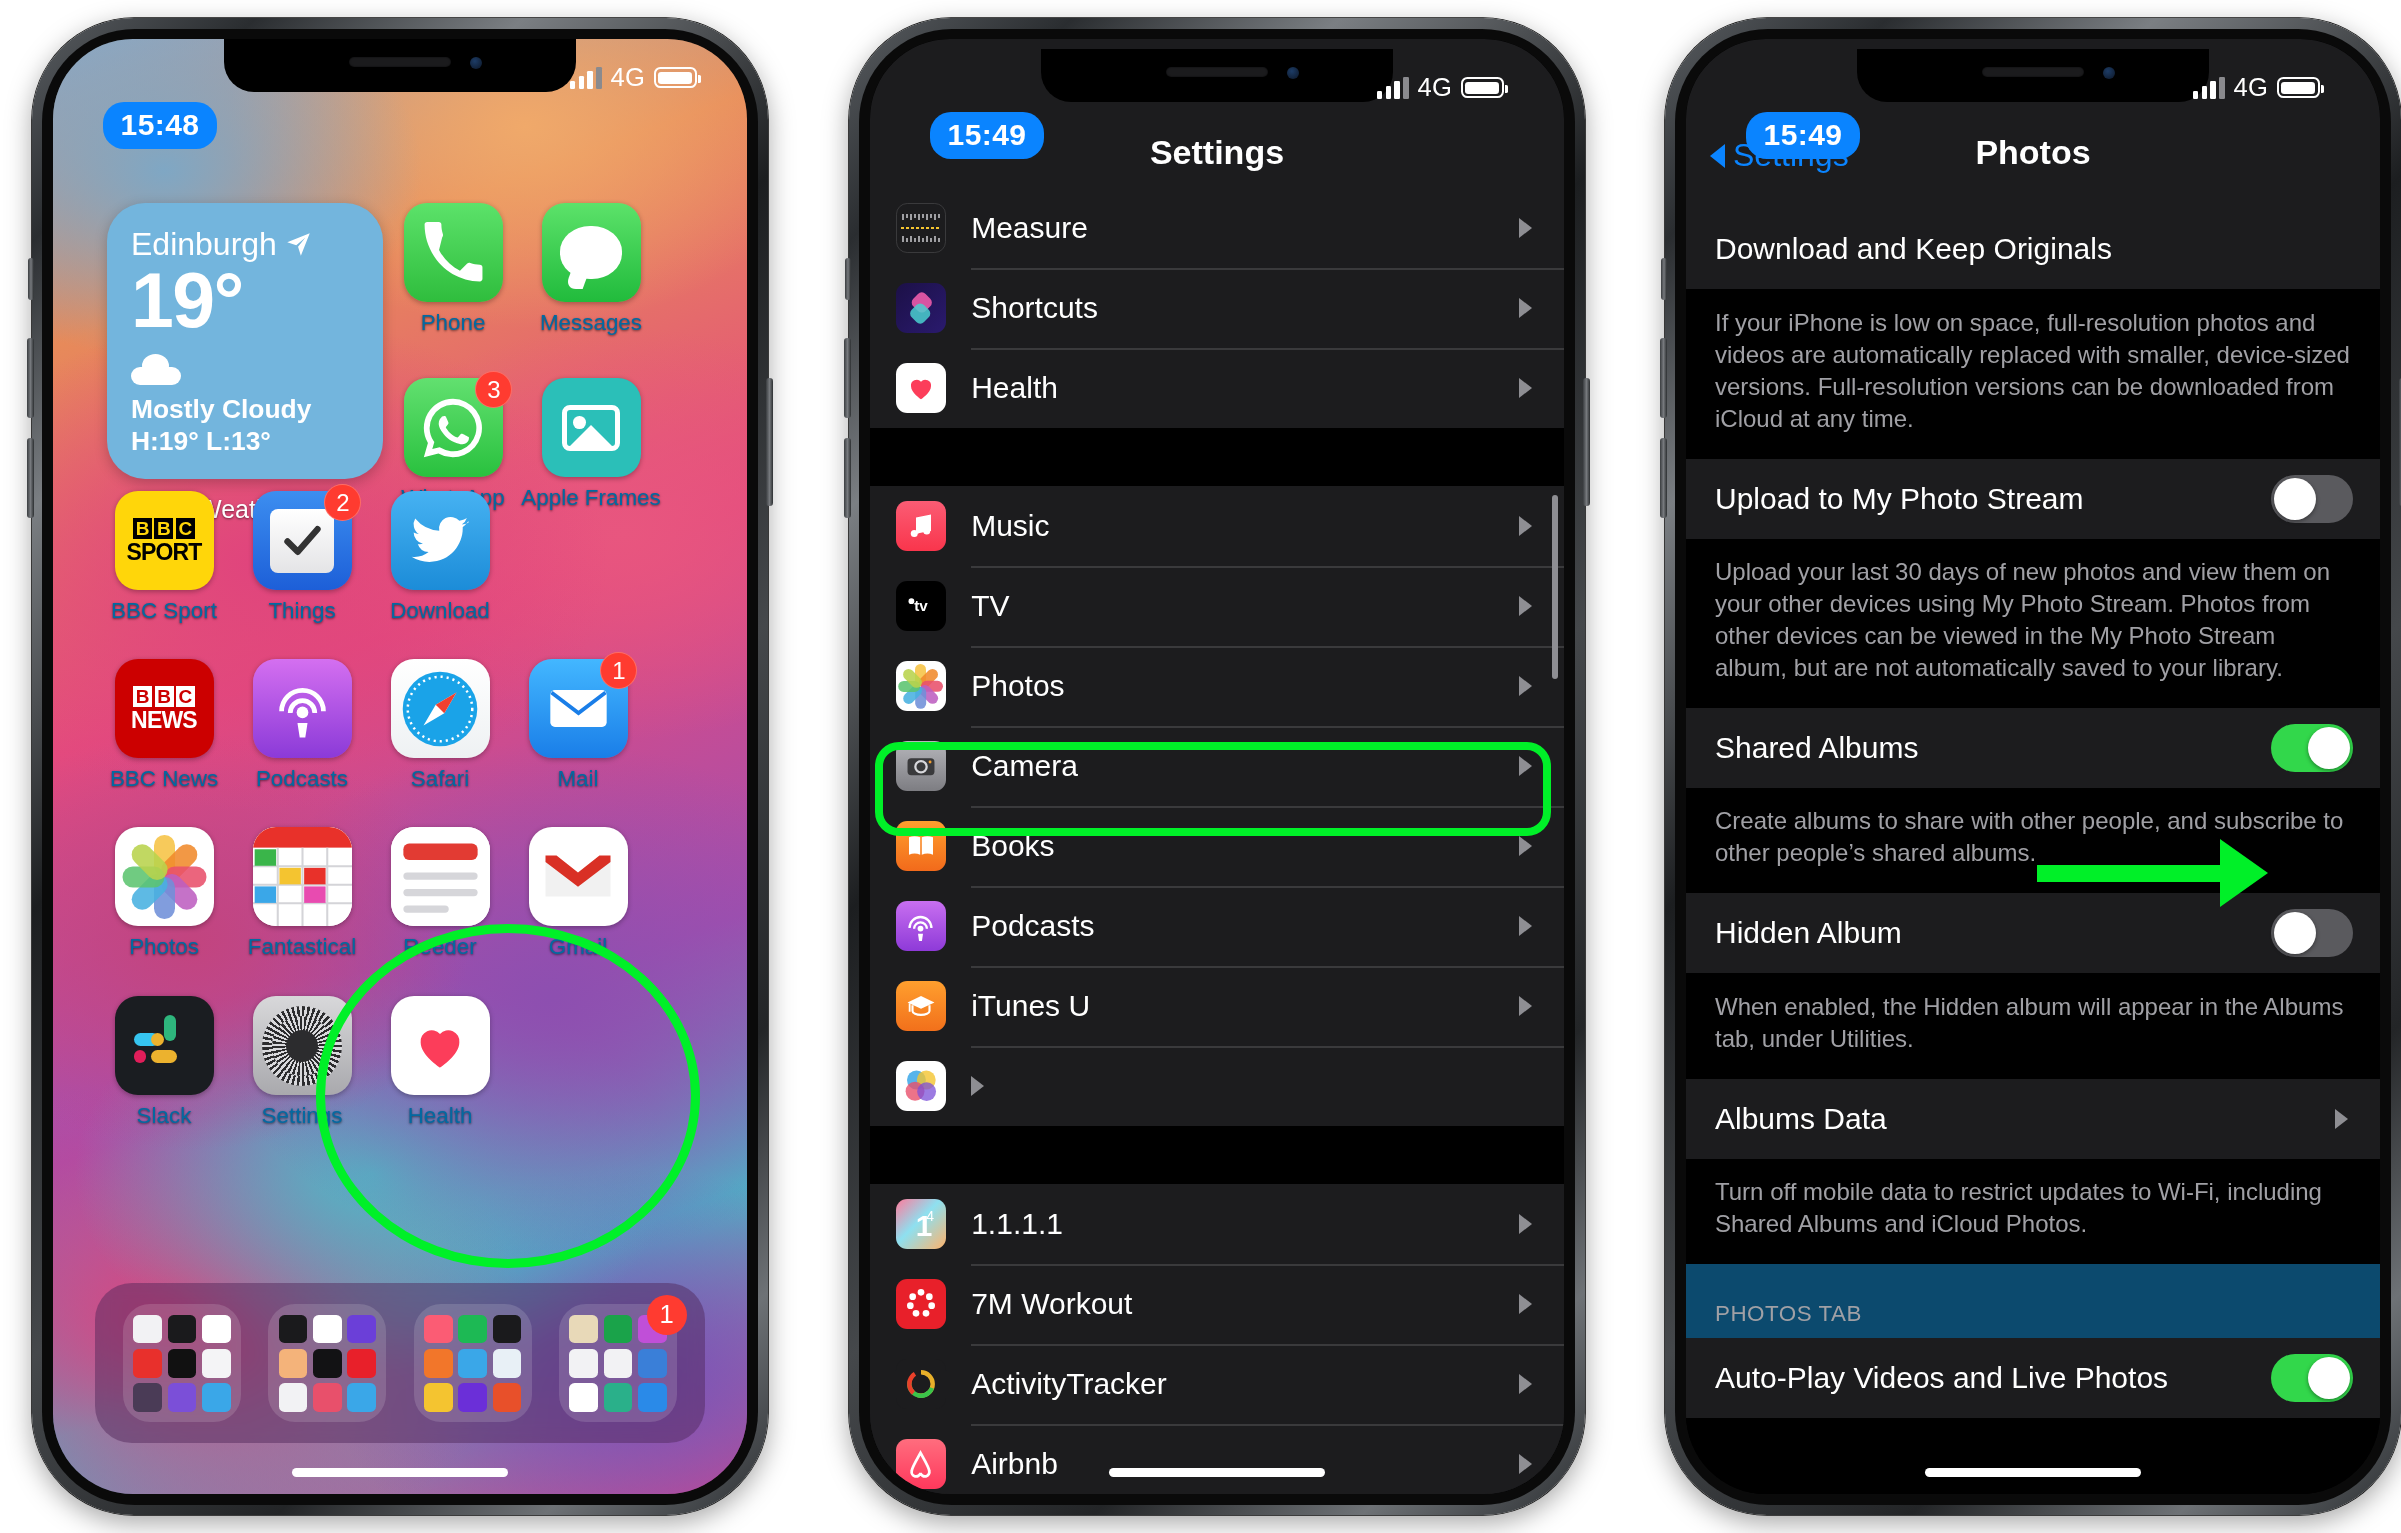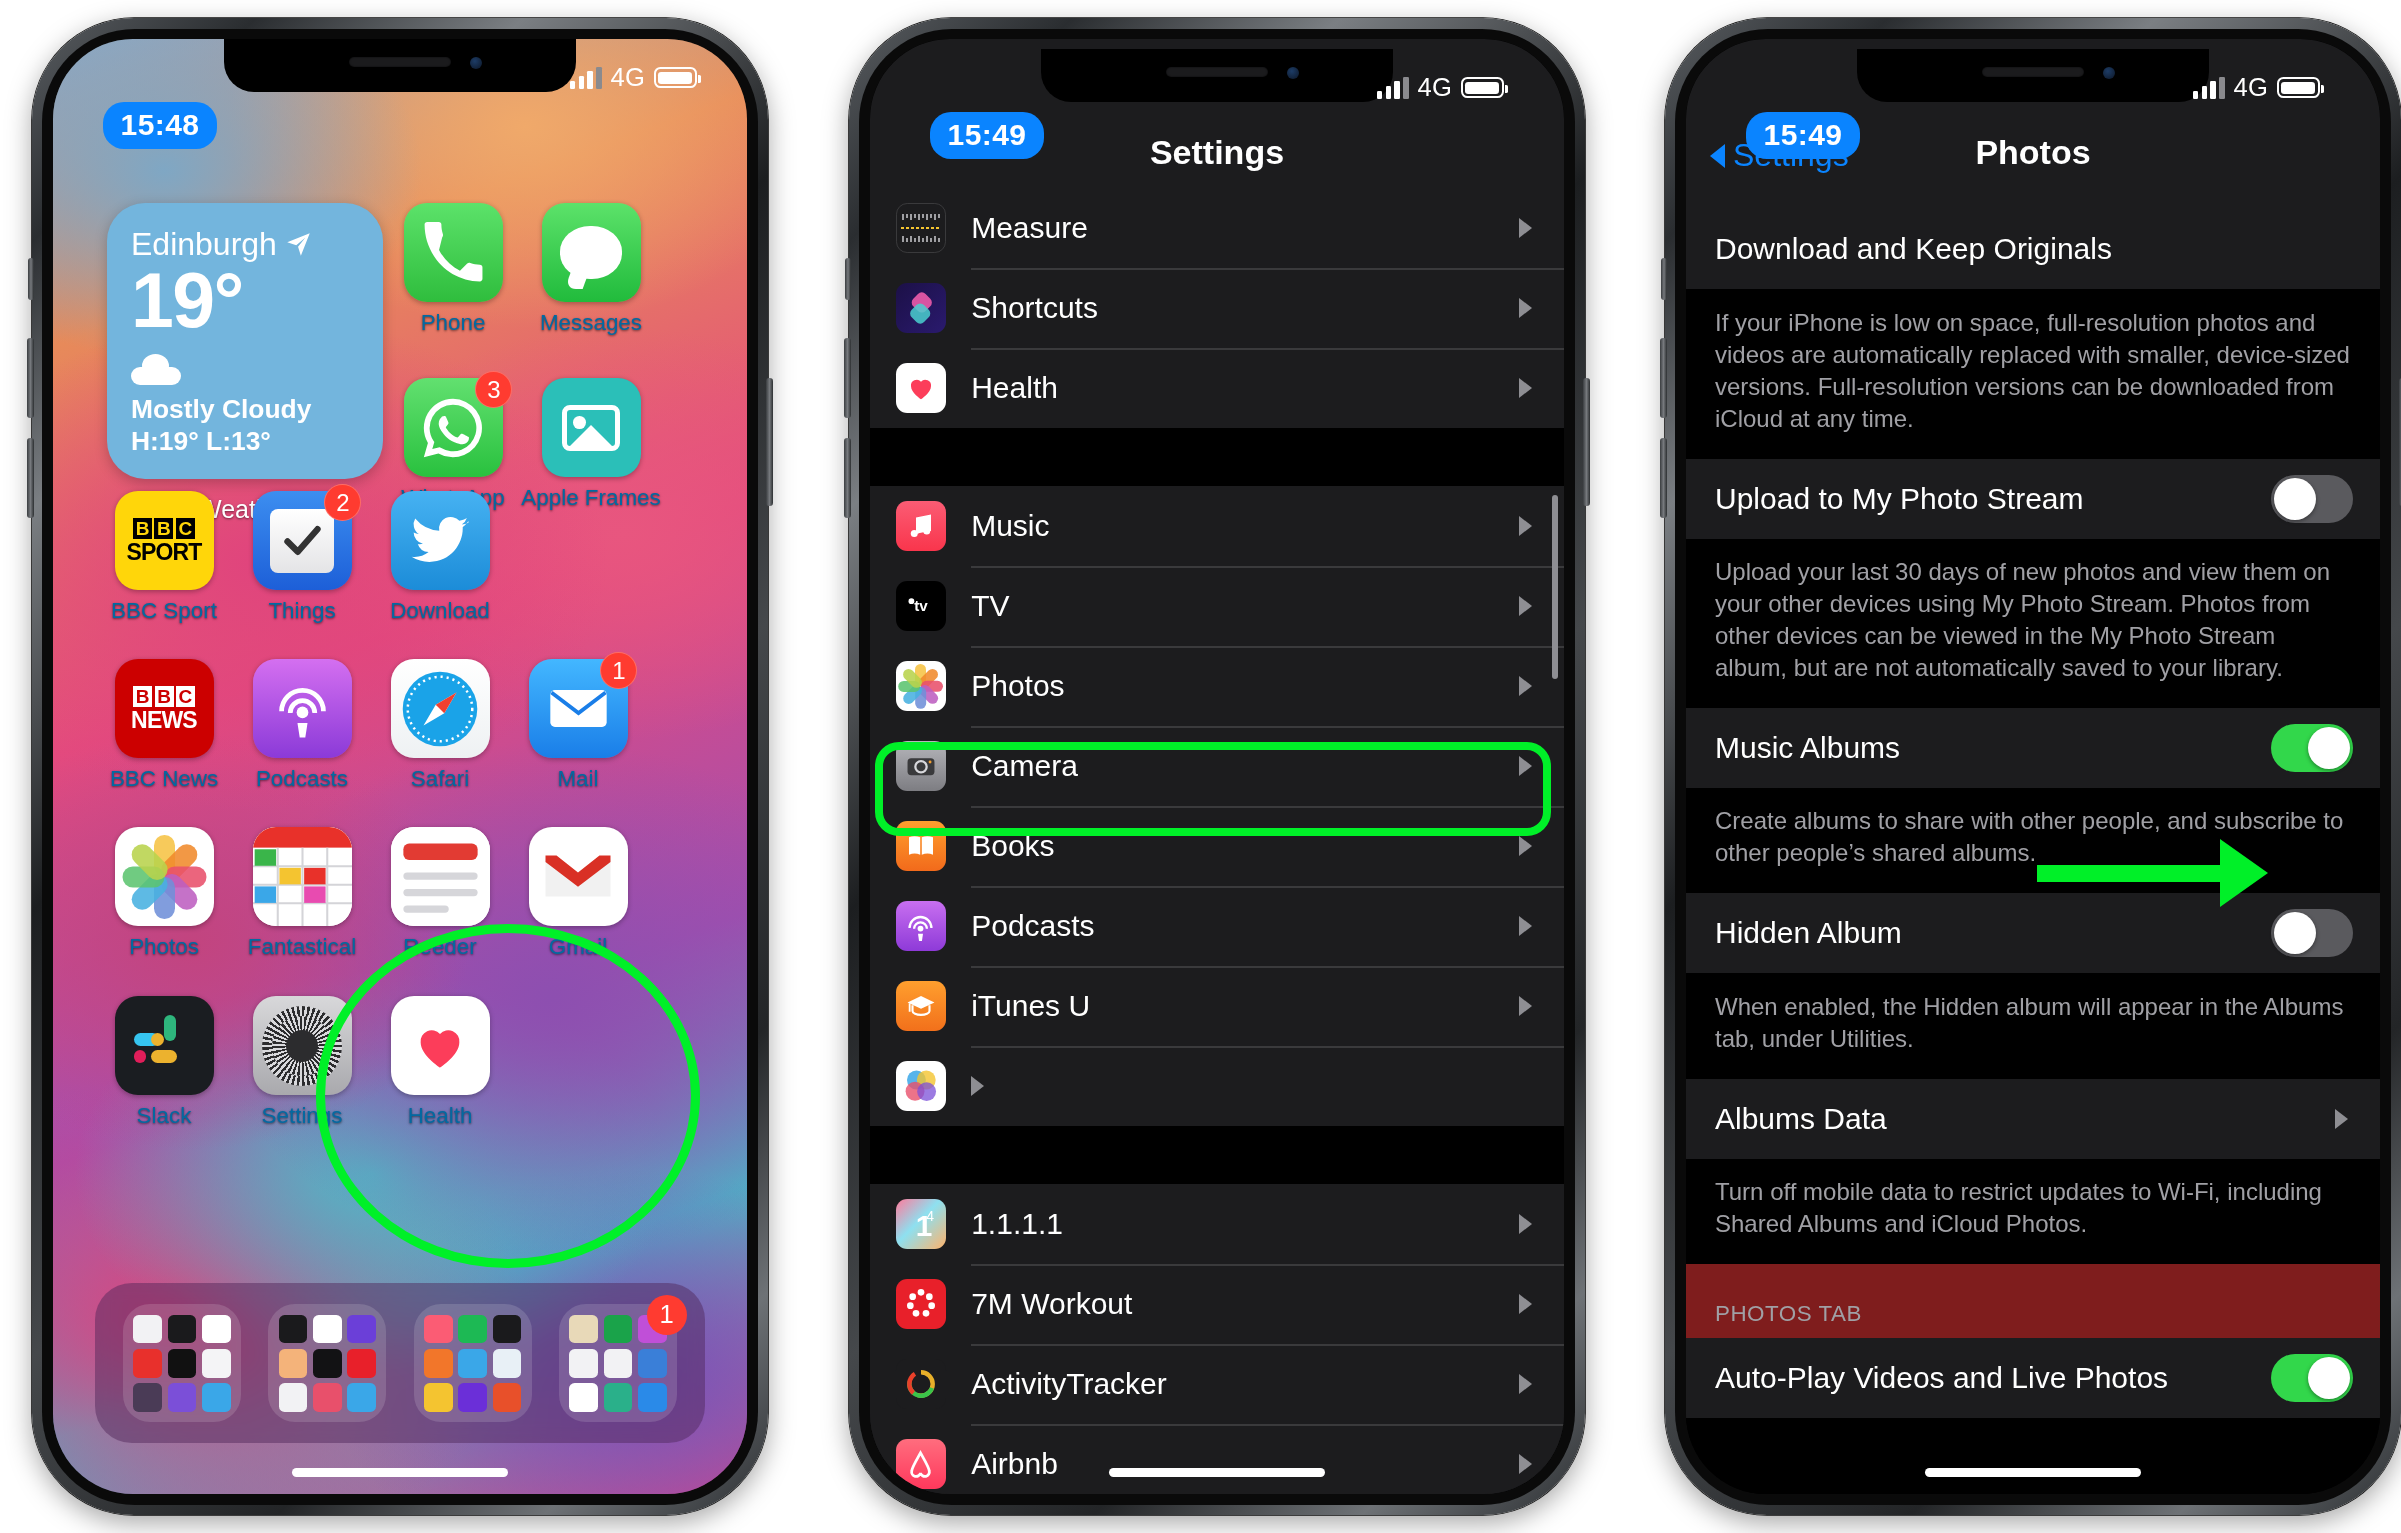--- a/index.html
+++ b/index.html
@@ -216,21 +216,21 @@
 
   .toggle { width:82px; height:48px; border-radius:24px; position:relative; margin-right:27px; flex:0 0 82px; }
   .toggle.off{ background:#5a5a5e; }
   .toggle.on{ background:#32d74b; }
   .toggle .knob{ position:absolute; top:3.2px; width:42px; height:42px; border-radius:21px; background:#fff;
                  box-shadow:0 1.6px 4px rgba(0,0,0,.4); }
   .toggle.off .knob{ left:3.2px; }
   .toggle.on .knob{ right:3.2px; }
 
   .footnote { color:#a0a0a5; font-size:24px; line-height:1.33; padding:17.6px 29px 24px; background:#000; }
-  .sectionhdr { color:#a0a0a5; font-size:22.4px; padding:37px 29px 11.2px 29px; background:#7f1d1d; letter-spacing:0.5px; }
+  .sectionhdr { color:#a0a0a5; font-size:22.4px; padding:37px 29px 11.2px 29px; background:#0c4a6e; letter-spacing:0.5px; }
   .row.plain { padding-left:29px; }
 
   .arrow-annot { position:absolute; z-index:28; display:flex; align-items:center; }
   .arrow-shaft { height:17.6px; background:#00f028; }
   .arrow-head { width:0;height:0; border-top:34px solid transparent; border-bottom:34px solid transparent; border-left:48px solid #00f028; }
 </style>
 </head>
 <body>
 
 <div class="stage">
@@ -788,21 +788,21 @@
               <div class="row-label">Upload to My Photo Stream</div>
               <div class="toggle off">
                   <span class="knob"></span>
                 </div>
             </div>
           </div>
           <div class="footnote">Upload your last 30 days of new photos and view them on your other devices using My Photo Stream. Photos from other devices can be viewed in the My Photo Stream album, but are not automatically saved to your library.</div>
 
           <div class="group">
             <div class="row plain">
-              <div class="row-label">Music Albums</div>
+              <div class="row-label">Shared Albums</div>
               <div class="toggle on">
                   <span class="knob"></span>
                 </div>
             </div>
           </div>
           <div class="footnote">Create albums to share with other people, and subscribe to other people’s shared albums.</div>
 
           <div class="group">
             <div class="row plain">
               <div class="row-label">Hidden Album</div>

